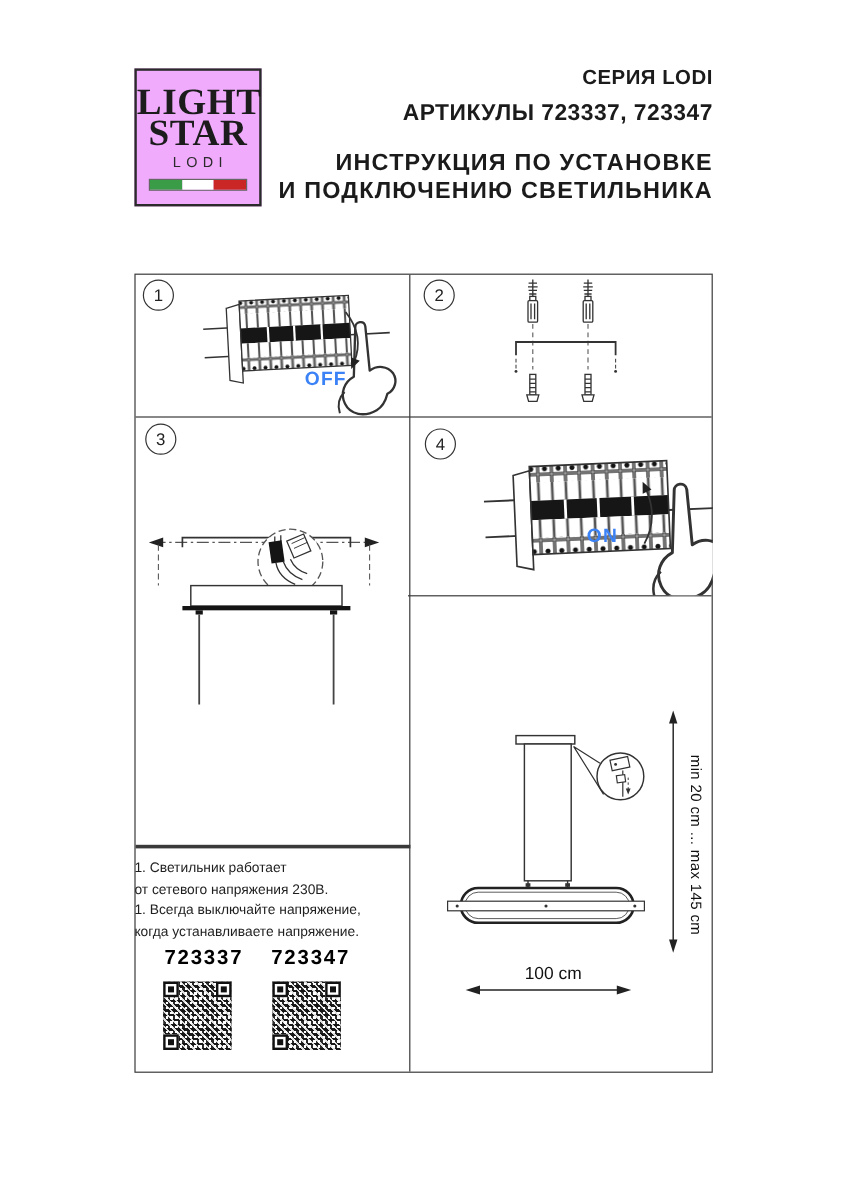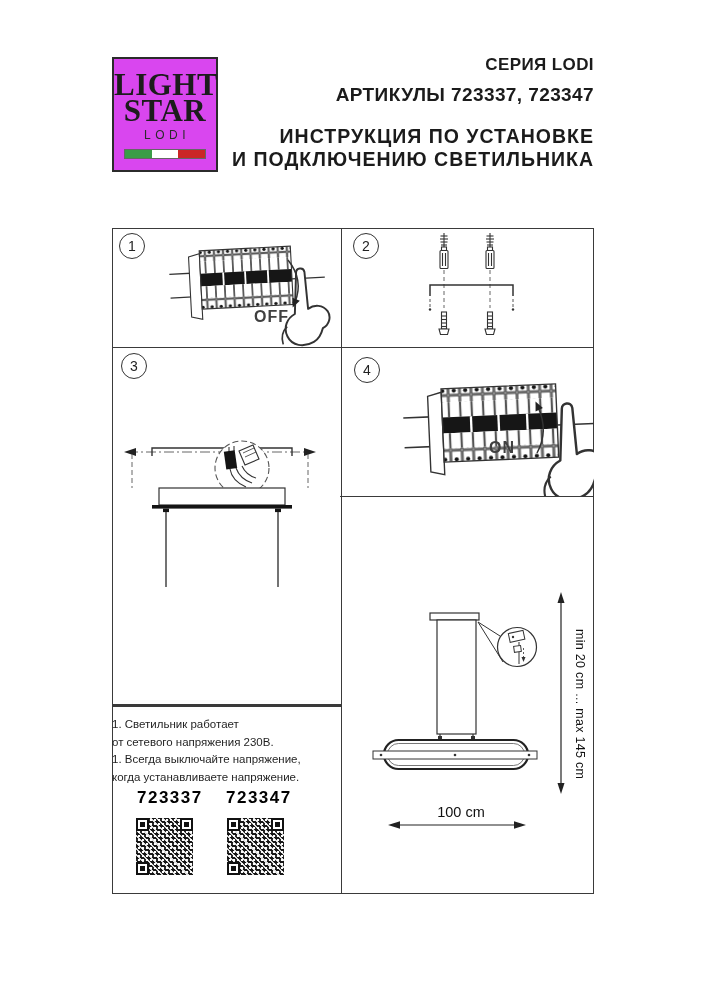--- a/index.html
+++ b/index.html
@@ -2,21 +2,21 @@
 <html style="--ink: #2a2a2a; --flag_green: #3a9c47; --flag_red: #cb2626;"><head>
 <meta charset="utf-8">
 <style>
   html,body{margin:0;padding:0;background:#fff;}
   .page{position:relative;width:706px;height:1000px;background:#fff;overflow:hidden;
         font-family:"Liberation Sans",sans-serif;color:#2a2a2a;}
   .abs{position:absolute;}
 
   
   .logo-box{position:absolute;left:112px;top:57px;width:106px;height:115px;
-            border:2px solid #2b2b2b;box-sizing:border-box;text-align:center;background:#d946ef;}
+            border:2px solid #2b2b2b;box-sizing:border-box;text-align:center;background:#f0abfc;}
   .logo-word{font-family:"Liberation Serif",serif;font-weight:bold;font-size:31px;
              line-height:26px;letter-spacing:.5px;color:#1c1c1c;}
   .logo-word.first{margin-top:13px;}
   .logo-group{font-size:12px;letter-spacing:4.5px;text-indent:4px;margin-top:4px;color:#2b2b2b;}
   .flag{position:absolute;left:10px;right:10px;bottom:11px;height:8px;border:1px solid #666;display:flex;}
   .flag span{flex:1;display:block;}
   .flag .g{background:var(--flag_green,#3a9c47);}
   .flag .w{background:#fff;}
   .flag .r{background:var(--flag_red,#cb2626);}
 
@@ -35,21 +35,21 @@
   .h1{top:117.5px;left:0;right:0;height:1.5px;}
   .h2r{top:266.5px;left:227px;right:0;height:1.5px;}
   .h3l{top:475px;left:0;width:229px;height:2.5px;}
 
   
   .stepnum{position:absolute;width:26px;height:26px;border:1.4px solid #333;border-radius:50%;
            box-sizing:border-box;display:flex;align-items:center;justify-content:center;
            font-size:14px;color:#222;background:#fff;}
 
   
-  .switch-label{position:absolute;font-size:16px;font-weight:600;letter-spacing:1px;color:#404040;text-align:center;}
+  .switch-label{position:absolute;font-size:16px;font-weight:600;letter-spacing:1px;color:#3b82f6;text-align:center;}
   .off-label{left:254px;top:308px;}
   .on-label{left:489px;top:439px;}
 
   .notes{position:absolute;left:112px;top:716px;width:205px;font-size:11.5px;
          line-height:17.5px;color:#1f1f1f;}
   .artcode{position:absolute;top:788px;font-size:17px;font-weight:bold;letter-spacing:1.5px;color:#000000;}
   .artcode.a1{left:137px;}
   .artcode.a2{left:226px;}
 
   

